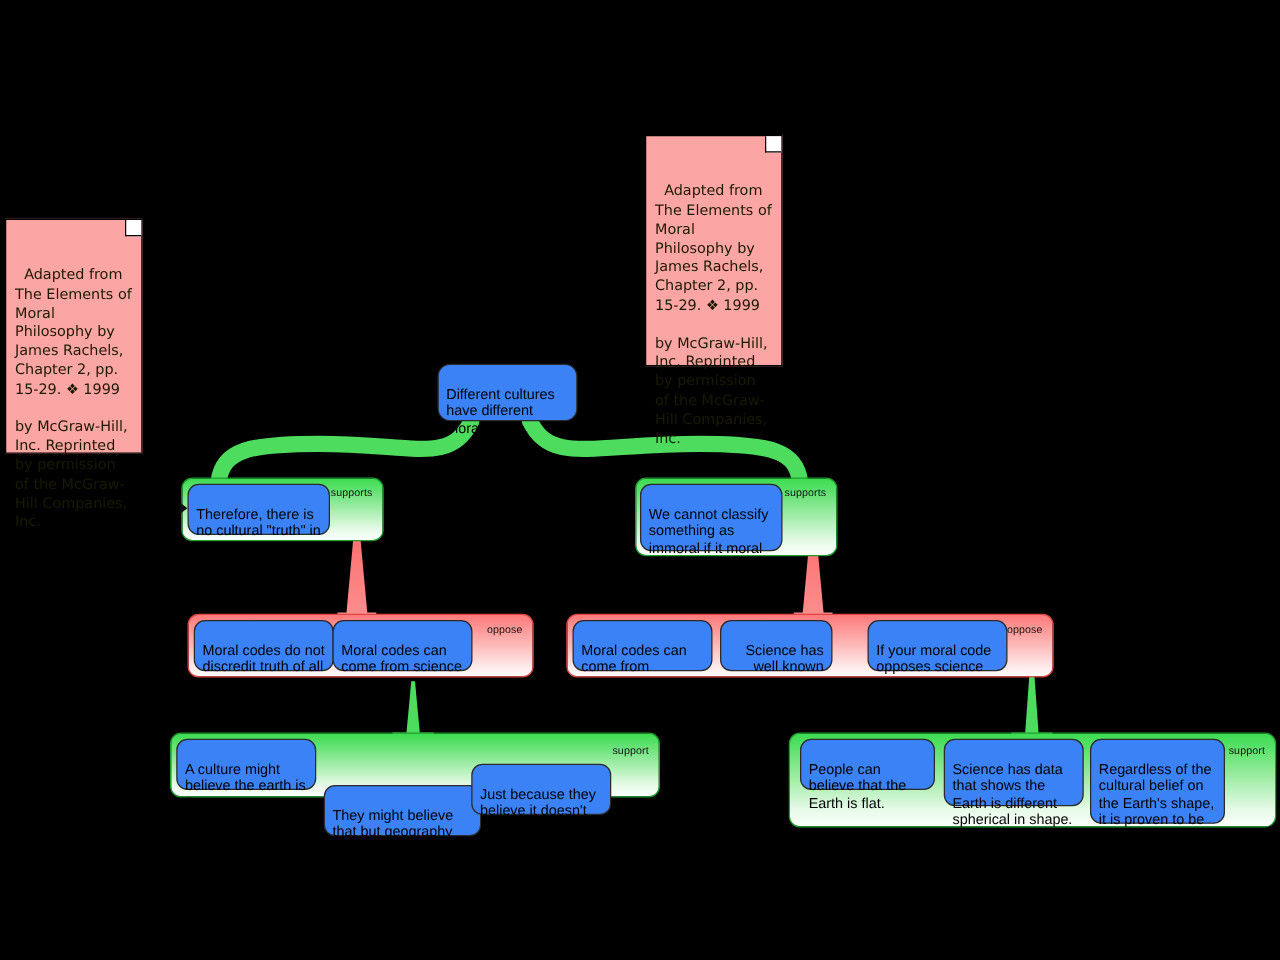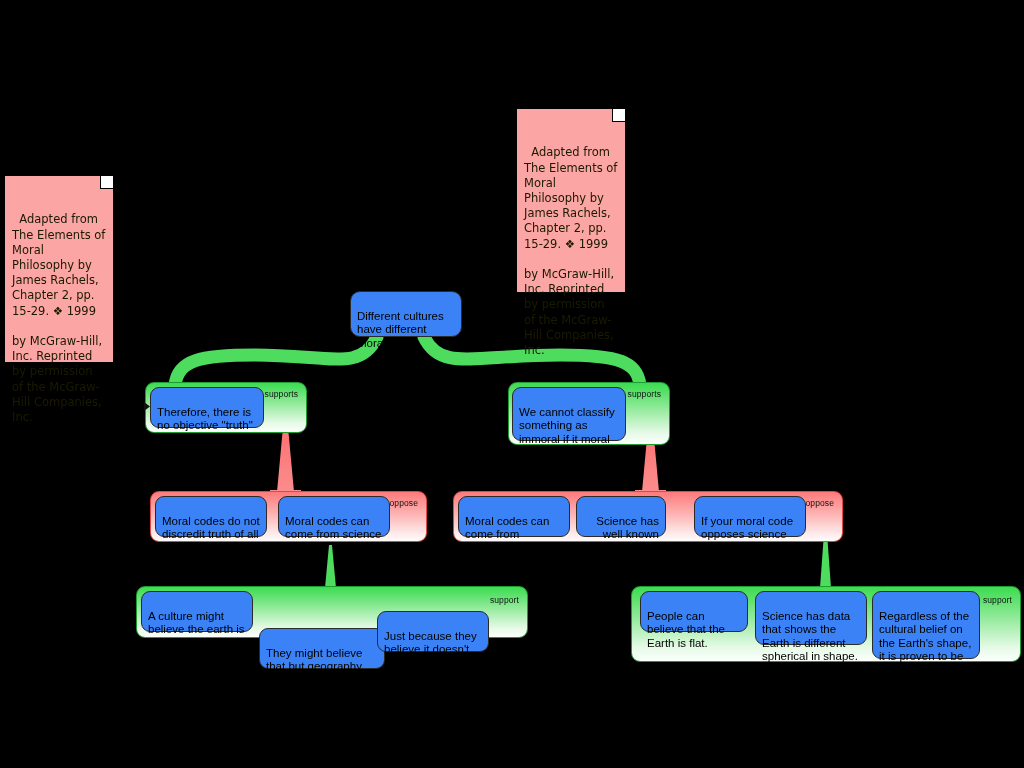--- a/index.html
+++ b/index.html
@@ -92,40 +92,40 @@
 </div>
 
 <div class="box root" style="left:350px;top:291px;width:112px;height:46px;">
   <span>Different cultures have different moral codes.</span>
 </div>
 
 <div class="panel supports" style="left:145px;top:382px;width:162px;height:51px;">
   <span class="panel-label" style="right:8px;top:6px;">supports</span>
 </div>
 <div class="box" style="left:150px;top:387px;width:114px;height:41px;">
-  <span>Therefore, there is no objective "truth" in anothers.</span>
+  <span>Therefore, there is no cultural "truth" in morality.</span>
 </div>
 <svg class="inarrow" style="left:144px;top:401px;" viewBox="0 0 9 11">
   <path d="M0,1 L6,5.5 L0,10 Z" fill="#111"></path>
 </svg>
 
 <div class="panel supports" style="left:508px;top:382px;width:162px;height:63px;">
   <span class="panel-label" style="right:8px;top:6px;">supports</span>
 </div>
 <div class="box" style="left:512px;top:387px;width:114px;height:54px;">
   <span>We cannot classify something as immoral if it moral in anothers culure.</span>
 </div>
 
 <div class="panel oppose" style="left:150px;top:491px;width:277px;height:51px;">
   <span class="panel-label" style="right:8px;top:6px;">oppose</span>
 </div>
 <div class="box" style="left:155px;top:496px;width:112px;height:41px;">
   <span>Moral codes do not discredit truth of all morality</span>
 </div>
-<div class="box" style="left:278px;top:496px;width:112px;height:41px;">
+<div class="box" style="left:266px;top:496px;width:112px;height:41px;">
   <span>Moral codes can come from science</span>
 </div>
 
 <div class="panel oppose" style="left:453px;top:491px;width:390px;height:51px;">
   <span class="panel-label" style="right:8px;top:6px;">oppose</span>
 </div>
 <div class="box" style="left:458px;top:496px;width:112px;height:41px;">
   <span>Moral codes can come from science.</span>
 </div>
 <div class="box" style="left:576px;top:496px;width:90px;height:41px;text-align:right;">

